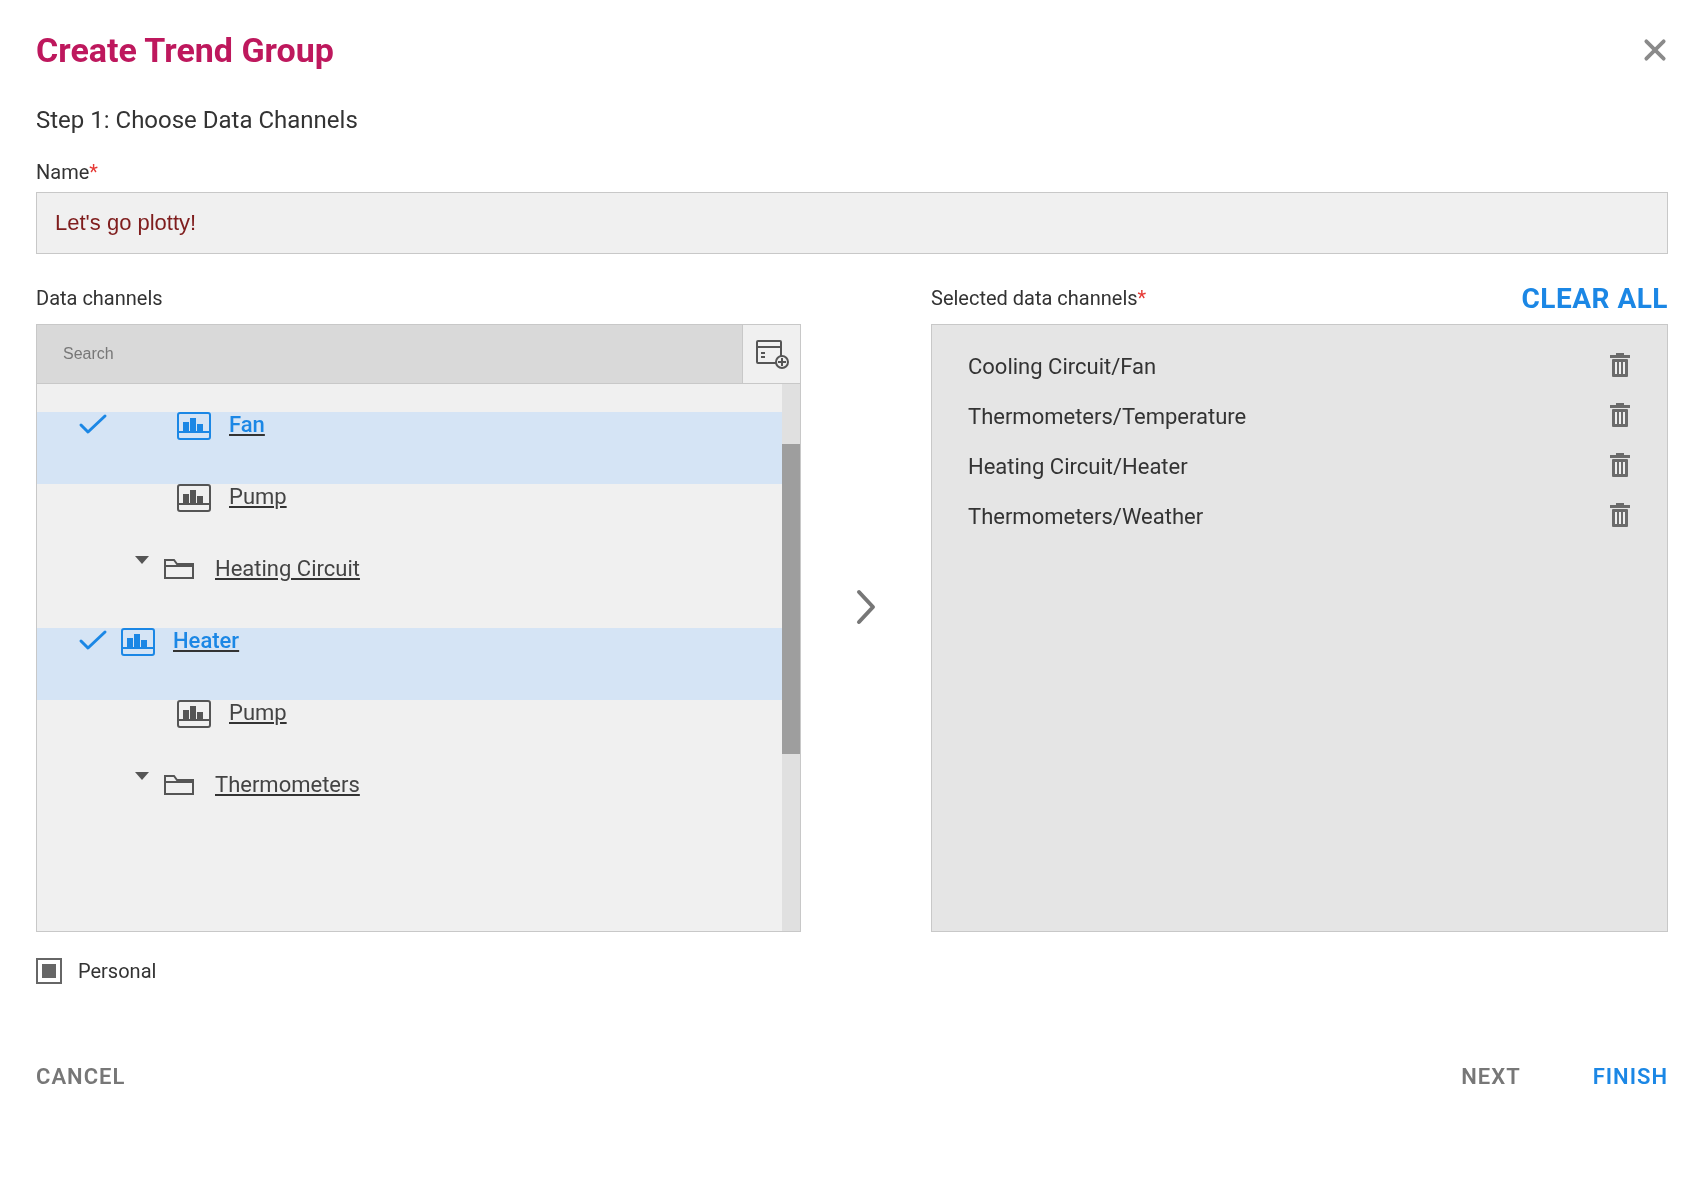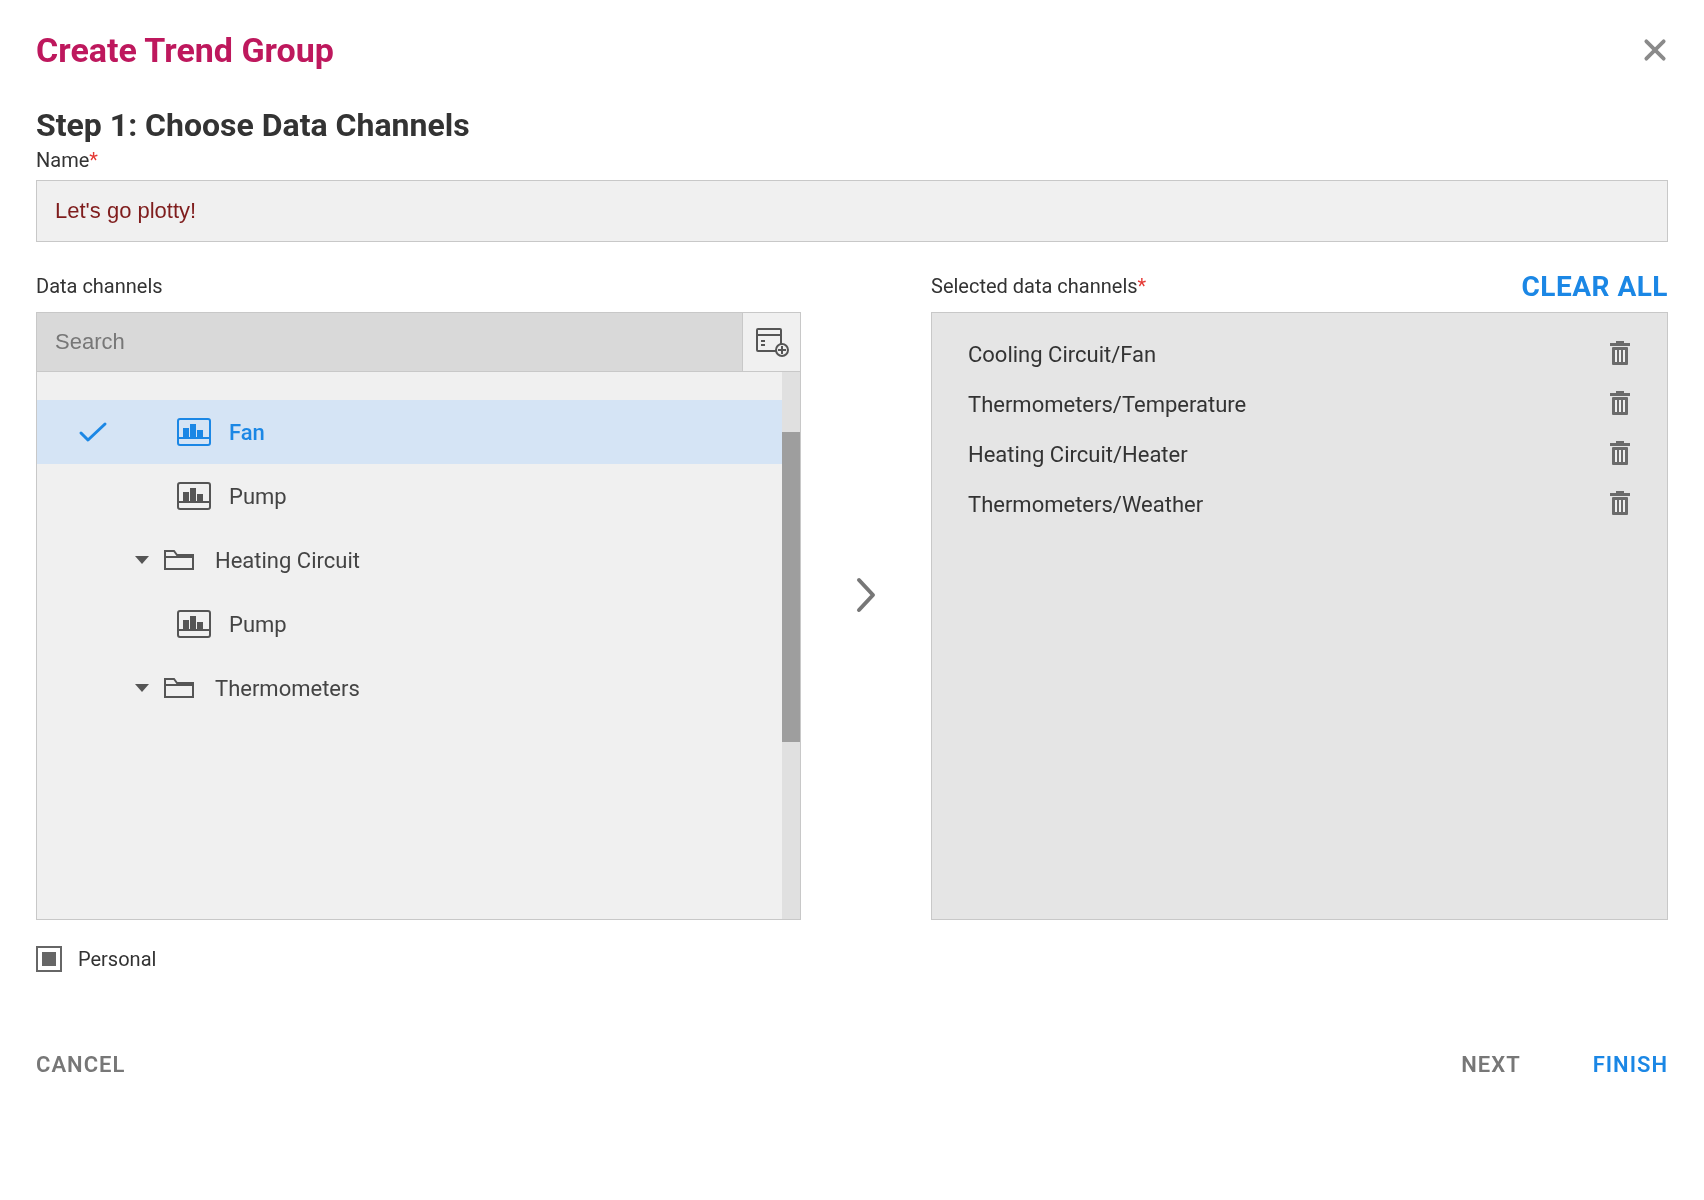--- a/index.html
+++ b/index.html
@@ -23,24 +23,23 @@
       color: #be185d;
     }
     .close-icon {
       font-size: 32px;
       color: #8a8a8a;
       cursor: pointer;
       font-weight: bold;
       line-height: 1;
     }
     .step-label {
-      font-size: 32px;
-      color: #333;
-      margin-bottom: 4px;
-      font-weight: bold;
+      font-size: 24px;
+      color: #333;
+      margin-bottom: 26px;
     }
     .field-label {
       font-size: 20px;
       color: #333;
       margin-bottom: 8px;
     }
     .required { color: #e53935; }
     .name-input {
       width: 100%;
       height: 62px;
@@ -91,22 +90,22 @@
     }
     .search-row {
       display: flex;
       border-bottom: 1px solid #c8c8c8;
     }
     .search-input {
       flex: 1;
       height: 58px;
       background: #d9d9d9;
       border: none;
-      padding: 0 18px;
-      font-size: 22px;
+      padding: 0 26px;
+      font-size: 16px;
       color: #666;
     }
     .search-input::placeholder { color: #777; }
     .import-btn {
       width: 58px;
       height: 58px;
       display: flex;
       align-items: center;
       justify-content: center;
       border-left: 1px solid #c8c8c8;
@@ -130,24 +129,25 @@
       position: absolute;
       right: 0;
       width: 18px;
       background: #9e9e9e;
       top: 60px;
       height: 310px;
     }
     .tree-spacer { height: 28px; }
     .tree-row {
       display: flex;
-      align-items: center;
-      height: 64px;
+      align-items: flex-start;
+      height: 72px;
       padding-left: 28px;
       cursor: pointer;
+      text-decoration: underline;
     }
     .tree-row.selected { background: #d5e4f5; }
     .check-slot {
       width: 56px;
       display: flex;
       justify-content: center;
     }
     .caret-slot {
       width: 42px;
       display: flex;
@@ -324,20 +324,37 @@
             </div>
           <div class="icon-slot" style="margin-left:0;">
             <svg data-name="folder-icon" width="32" height="26" viewBox="0 0 32 26" fill="none" stroke="#555" stroke-width="2">
                 <path d="M2 6 L2 22 L30 22 L30 8 L14 8 L11 4 L2 4 Z"></path>
                 <line x1="2" y1="10" x2="30" y2="10"></line>
               </svg>
           </div>
           <div class="tree-label" data-name="tree-item-label">Heating Circuit</div>
         </div>
 
+        <div class="tree-row leaf selected" data-name="tree-item-heater" style="padding-left:228px;">
+          <div style="position:absolute; left:28px;">
+            <svg data-name="check-icon" width="30" height="24" viewBox="0 0 30 24" fill="none" stroke="#1b87e5" stroke-width="3" stroke-linecap="round" stroke-linejoin="round">
+                <polyline points="3,13 10,20 27,4"></polyline>
+              </svg>
+          </div>
+          <div style="width:52px; display:flex;">
+            <svg data-name="chart-icon" width="34" height="28" viewBox="0 0 34 28" fill="none" stroke="#1b87e5" stroke-width="2">
+                <rect x="1" y="1" width="32" height="26" rx="2"></rect>
+                <line x1="1" y1="20" x2="33" y2="20"></line>
+                <rect x="7" y="11" width="4" height="7" fill="#1b87e5"></rect>
+                <rect x="14" y="7" width="4" height="11" fill="#1b87e5"></rect>
+                <rect x="21" y="13" width="4" height="5" fill="#1b87e5"></rect>
+              </svg>
+          </div>
+          <div class="tree-label sel" data-name="tree-item-label">Heater</div>
+        </div>
 
         <style>.tree-row.leaf.selected[data-name="tree-item-heater"]{position:relative; padding-left:28px;}</style>
 
         <div class="tree-row leaf" data-name="tree-item-pump-2">
           <div class="check-slot"></div>
           <div class="icon-slot">
             <svg data-name="chart-icon" width="34" height="28" viewBox="0 0 34 28" fill="none" stroke="#555" stroke-width="2">
                 <rect x="1" y="1" width="32" height="26" rx="2"></rect>
                 <line x1="1" y1="20" x2="33" y2="20"></line>
                 <rect x="7" y="11" width="4" height="7" fill="#555"></rect>

